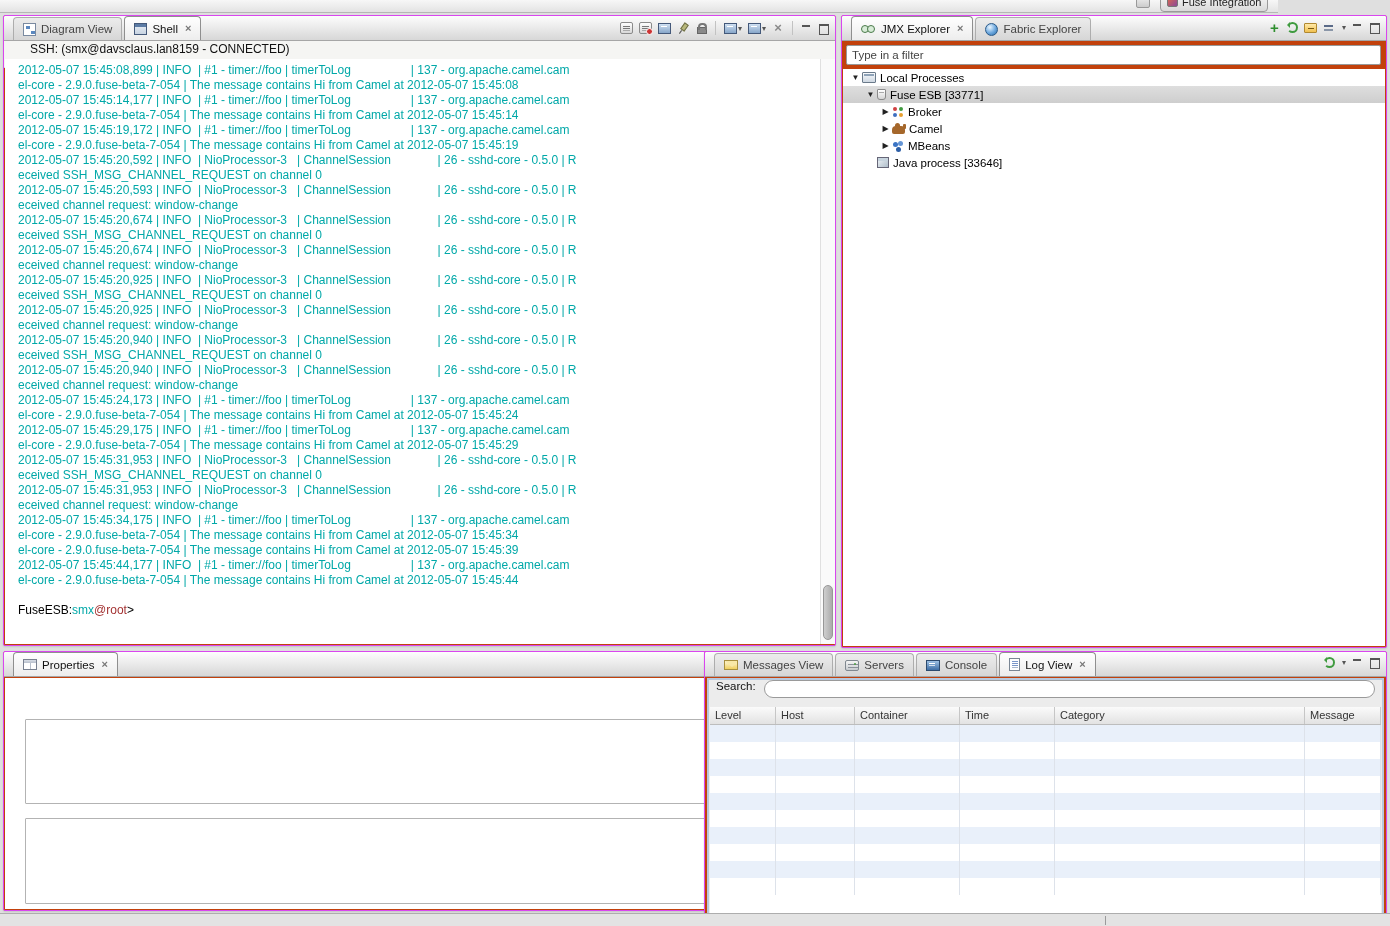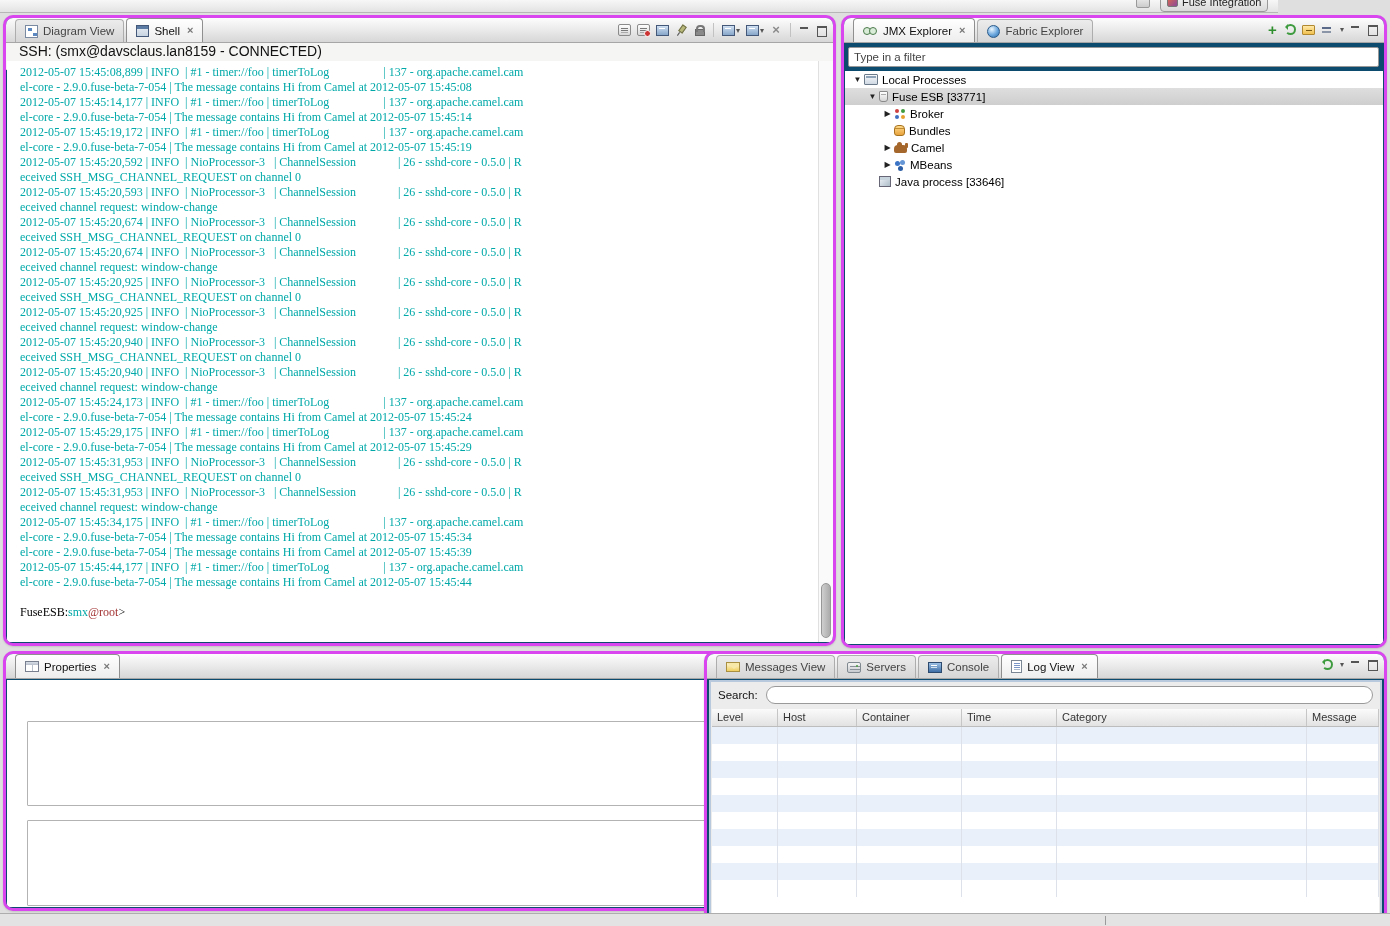--- a/index.html
+++ b/index.html
@@ -11,21 +11,21 @@
     background:linear-gradient(#f7f7f7,#e3e3e3);border-bottom:1px solid #b6b6b6;overflow:hidden}
   .persp-btn{position:absolute;right:10px;top:-9px;height:21px;display:flex;align-items:center;gap:4px;
     padding:2px 8px 2px 6px;border:1px solid #9a9a9a;border-radius:4px;
     background:linear-gradient(#fdfdfd,#d9d9d9);font-size:11px;color:#222;max-width:108px;overflow:hidden;white-space:nowrap}
   .persp-icon{width:11px;height:11px;border-radius:2px;border:1px solid #777;
     background:linear-gradient(135deg,#e06a4a,#8a4a9a);flex:none}
   .persp-mini{position:absolute;right:128px;top:-4px;width:14px;height:12px;border:1px solid #999;
     border-radius:2px;background:linear-gradient(#eee,#ccc)}
 
   
-  .panel{position:absolute;border:3px solid #d946ef;border-radius:10px;background:#0c4a6e;overflow:hidden;
+  .panel{position:absolute;border:1px solid #d946ef;border-radius:2px;background:#c2410c;overflow:hidden;
     box-shadow:0 1px 2px rgba(0,0,0,.12)}
   .tabbar{position:relative;height:25px;background:linear-gradient(#fdfdfd,#d7d7d7);
     border-bottom:1px solid #a6a6a6;display:flex;align-items:flex-end;padding-left:9px}
   .tab{height:23px;display:flex;align-items:center;gap:5px;padding:0 9px;font-size:11.5px;color:#444;
     background:linear-gradient(#ececec,#d6d6d6);border:1px solid #adadad;border-bottom:none;
     border-radius:4px 4px 0 0;margin-right:2px;white-space:nowrap}
   .tab.active{background:linear-gradient(#ffffff,#ededed);border-color:#8f8f8f;color:#111;height:24px}
   .tclose{font-size:11px;color:#777;font-weight:bold;margin-left:2px;line-height:11px}
   .tb-right{position:absolute;right:6px;top:5px;display:flex;align-items:center;gap:6px}
   .tsep{width:1px;height:14px;background:#c2c2c2;margin:0 2px}
@@ -104,24 +104,24 @@
   .icn-camel::before{content:"";position:absolute;left:3px;top:-3px;width:5px;height:5px;border-radius:50%;background:#a5672b}
   .icn-camel::after{content:"";position:absolute;right:-1px;top:-2px;width:3px;height:5px;background:#a5672b;border-radius:1px}
   .icn-mbeans{width:12px;height:12px}
   .icn-mbeans::before{content:"";position:absolute;left:1px;top:2px;width:5px;height:5px;border-radius:50%;background:#3b74c4;
     box-shadow:5px -1px 0 #6596d6,3px 5px 0 #2c5ea6}
   .icn-java-process{width:12px;height:11px;border:1px solid #667;background:linear-gradient(135deg,#f0f4f8,#aebdc9)}
   .icn-java-process::before{content:"";position:absolute;left:0;top:0;right:0;height:3px;background:#c7d4de}
 
   
   #shell-panel{left:3px;top:15px;width:833px;height:631px}
-  .ssh-header{height:27px;line-height:17px;padding-left:13px;font-size:14px;color:#111;
+  .ssh-header{height:27px;line-height:17px;padding-left:26px;font-size:12px;color:#111;
     background:#f5f5f3;border-bottom:1px solid #d8d8d8}
   .terminal{position:absolute;left:1px;right:1px;top:43px;bottom:1px;background:#fff;overflow:hidden;
-    padding:4px 18px 4px 13px;cursor:text;font-family:Liberation Serif, serif}
+    padding:4px 18px 4px 13px;cursor:text;font-family:Liberation Sans, sans-serif}
   .tline{height:15px;line-height:15px;white-space:pre;color:#00a8a8;font-size:12px}
   .term-prompt{margin-top:15px;height:15px;line-height:15px;white-space:pre;font-size:12px}
   .p-app,.p-caret{color:#000}.p-user{color:#00a8a8}.p-host{color:#a33232}
   .vscroll{position:absolute;right:0;top:43px;bottom:1px;width:15px;background:#fafafa;border-left:1px solid #e0e0e0}
   .vthumb{position:absolute;left:2px;right:2px;bottom:4px;height:55px;border-radius:6px;
     background:linear-gradient(90deg,#cfcfcf,#ababab);border:1px solid #979797}
 
   
   #jmx-panel{left:841px;top:15px;width:546px;height:633px}
   .filter{display:block;margin:4px;width:calc(100% - 9px);height:20px;border:1px solid #989898;border-radius:2px;
@@ -136,21 +136,21 @@
   
   #props-panel{left:3px;top:651px;width:827px;height:260px}
   .props-body{position:absolute;left:1px;right:1px;top:26px;bottom:1px;background:#fff}
   .pbox{position:absolute;left:20px;right:13px;border:1px solid #b3b3b3;background:#fff;border-radius:1px}
   .pbox1{top:41px;height:85px}
   .pbox2{top:140px;height:86px}
 
   
   #log-panel{left:704px;top:651px;width:683px;height:320px}
   .log-body{position:absolute;left:2px;right:2px;top:26px;bottom:2px;border:2px solid #b8c8dd;background:#ececec}
-  .searchrow{height:26px;display:flex;align-items:center;padding:0 7px;font-size:11.5px;color:#111}
+  .searchrow{height:26px;display:flex;align-items:flex-start;padding:0 7px;font-size:11.5px;color:#111}
   .search{flex:1;height:18px;border:1px solid #9a9a9a;border-radius:9px;background:#fff;margin-left:8px;
     outline:none;padding:0 8px;font-size:11px;font-family:"Liberation Sans",sans-serif}
   .ltable{position:absolute;left:1px;right:1px;top:27px;bottom:16px;background:#fff;overflow:hidden}
   .lheader,.lrow{display:grid;grid-template-columns:66px 79px 105px 95px 250px 1fr}
   .lheader{height:18px;background:linear-gradient(#fbfbfb,#e2e2e2);border-bottom:1px solid #bdbdbd}
   .hcell{font-size:11px;color:#333;padding:2px 0 0 5px;border-right:1px solid #c6c6c6;overflow:hidden;white-space:nowrap}
   .lrow{height:17px}
   .lrow:nth-child(odd){background:#e9f0fa}
   .lcell{border-right:1px solid #dde2ea;height:17px}
   .hscroll{position:absolute;left:1px;right:1px;bottom:1px;height:15px;background:linear-gradient(#fafafa,#e6e6e6);border-top:1px solid #c0c0c0}
@@ -282,25 +282,20 @@
         <span class="arrow">▼</span>
         <span class="nicon icn-fuse-esb"></span>
         <span class="tlabel">Fuse ESB [33771]</span>
       </div>
       <div class="trow" style="padding-left: 36px;">
         <span class="arrow">▶</span>
         <span class="nicon icn-broker"></span>
         <span class="tlabel">Broker</span>
       </div>
       <div class="trow" style="padding-left: 36px;">
-        <span class="arrow"></span>
-        <span class="nicon icn-bundles"></span>
-        <span class="tlabel">Bundles</span>
-      </div>
-      <div class="trow" style="padding-left: 36px;">
         <span class="arrow">▶</span>
         <span class="nicon icn-camel"></span>
         <span class="tlabel">Camel</span>
       </div>
       <div class="trow" style="padding-left: 36px;">
         <span class="arrow">▶</span>
         <span class="nicon icn-mbeans"></span>
         <span class="tlabel">MBeans</span>
       </div>
       <div class="trow" style="padding-left: 21px;">

